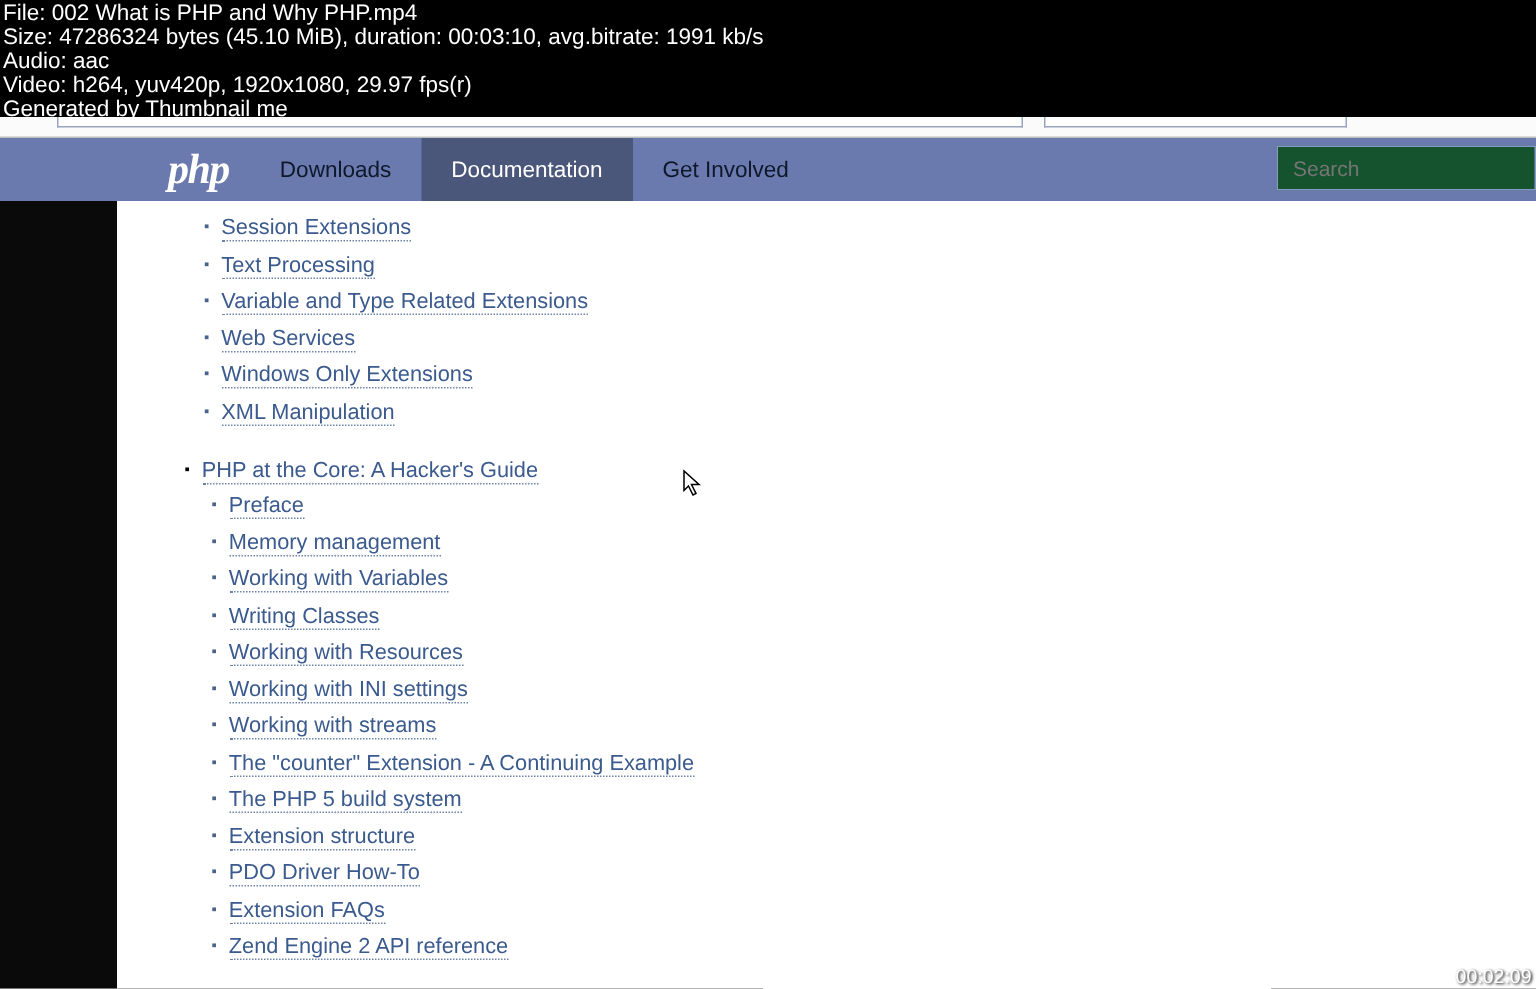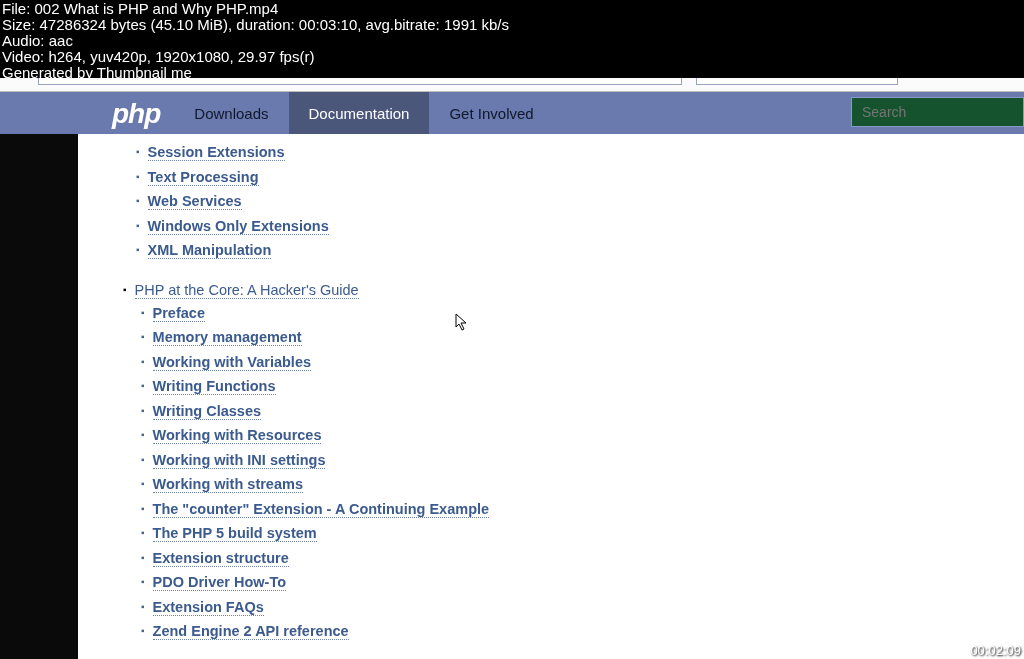--- a/index.html
+++ b/index.html
@@ -33,21 +33,21 @@
       background:#0a0a0a;
     }
     .topnav {
       position:absolute; left:0; right:0; top:0; height:42px;
       background:#6a7aae;
       display:flex; align-items:stretch;
     }
     .topnav .pad { width:98px; }
     .logo {
       color:#fff; font-size:28px; font-weight:bold; font-style:italic;
-      font-family: Liberation Sans, sans-serif;
+      font-family: Liberation Serif, serif;
       padding:2px 14px 0; display:flex; align-items:center;
       letter-spacing:-1px;
     }
     .navitem {
       color:#0f172a; font-size:15px; padding:0 20px;
       display:flex; align-items:center; cursor:pointer;
     }
     .navitem.active { background:#4b567b; color:#fff; }
     .search {
       position:absolute; right:0; top:5px; height:30px; width:173px;
@@ -58,21 +58,21 @@
       position:absolute; left:78px; right:0; top:42px; bottom:0;
       background:#fff; padding:4px 0 20px 40px;
     }
     ul.top  { list-style:none; margin-left:5px; }
     ul.top > li { margin:6px 0; }
     ul.top > li::before {
       content:"▪"; color:#000; margin-right:8px; font-size:10px; 
       position:relative; top:-2px;
     }
     ul.sub { list-style:none; margin:4px 0 18px 18px; }
-    ul.sub > li { margin:2px 0; line-height:20.5px;font-weight:bold; }
+    ul.sub > li { margin:2px 0; line-height:20.5px; }
     ul.sub > li::before {
       content:"▪"; color:#4a638a; margin-right:8px; font-size:10px;
       position:relative; top:-2px;
     }
     a.doc {
       color:#3b5a8e; text-decoration:none; border-bottom:1px dotted #6f83a8;
       font-size:14.5px;
     }
     .cursor {
       position:absolute; left:455px; top:313px; width:14px; height:20px;
@@ -107,31 +107,31 @@
     <div class="navitem">Downloads</div>
     <div class="navitem active">Documentation</div>
     <div class="navitem">Get Involved</div>
     <input class="search" placeholder="Search" style="">
   </div>
 
   <div class="content">
     <ul class="sub" id="g1">
         <li><a href="#" class="doc">Session Extensions</a></li>
         <li><a href="#" class="doc">Text Processing</a></li>
+        <li><a href="#" class="doc">Variable and Type Related Extensions</a></li>
         <li><a href="#" class="doc">Web Services</a></li>
         <li><a href="#" class="doc">Windows Only Extensions</a></li>
         <li><a href="#" class="doc">XML Manipulation</a></li>
       </ul>
     <ul class="top">
       <li><a class="doc" href="#">PHP at the Core: A Hacker's Guide</a>
         <ul class="sub" id="g2">
             <li><a href="#" class="doc">Preface</a></li>
             <li><a href="#" class="doc">Memory management</a></li>
             <li><a href="#" class="doc">Working with Variables</a></li>
-            <li><a href="#" class="doc">Writing Functions</a></li>
             <li><a href="#" class="doc">Writing Classes</a></li>
             <li><a href="#" class="doc">Working with Resources</a></li>
             <li><a href="#" class="doc">Working with INI settings</a></li>
             <li><a href="#" class="doc">Working with streams</a></li>
             <li><a href="#" class="doc">The "counter" Extension - A Continuing Example</a></li>
             <li><a href="#" class="doc">The PHP 5 build system</a></li>
             <li><a href="#" class="doc">Extension structure</a></li>
             <li><a href="#" class="doc">PDO Driver How-To</a></li>
             <li><a href="#" class="doc">Extension FAQs</a></li>
             <li><a href="#" class="doc">Zend Engine 2 API reference</a></li>

